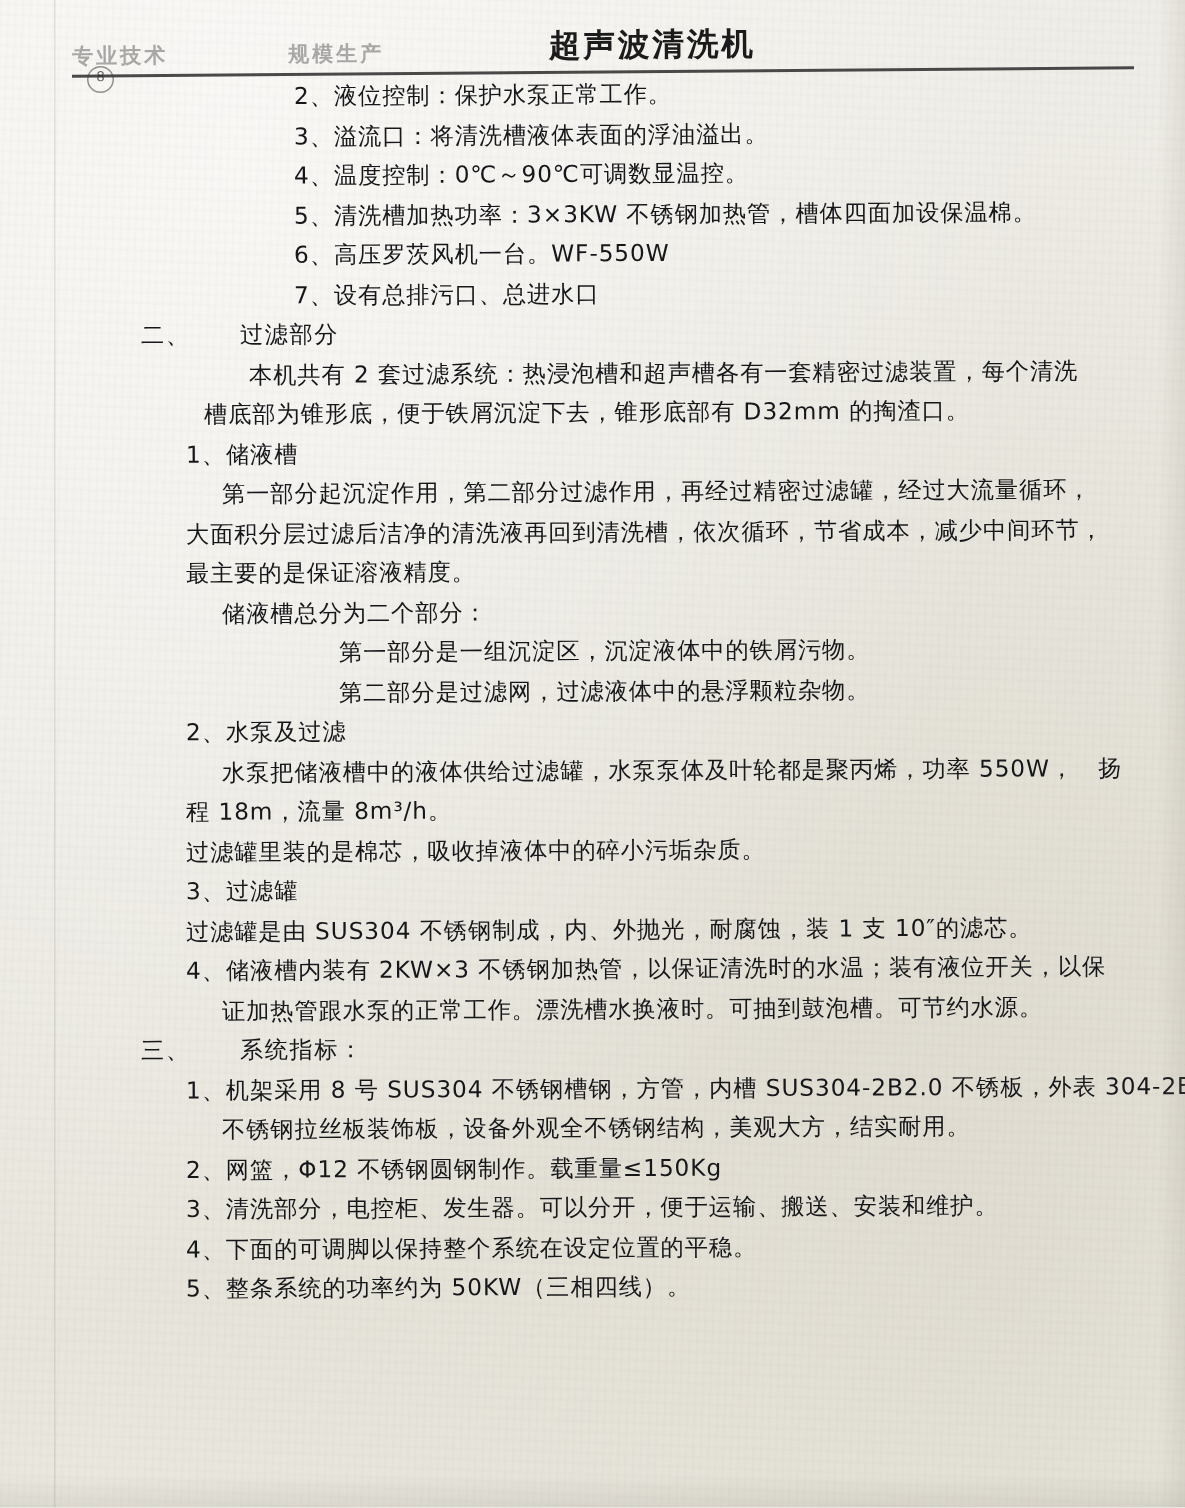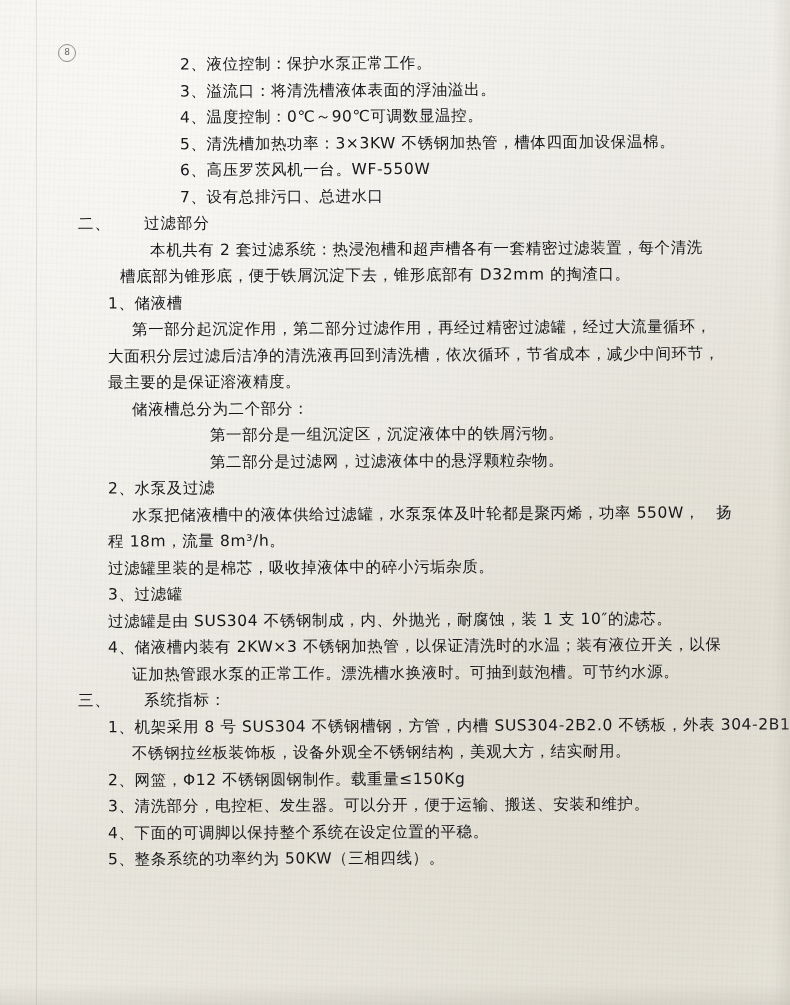--- a/index.html
+++ b/index.html
@@ -99,21 +99,21 @@
     border-radius: 50%;
     font-size: 9px;
     line-height: 15px;
     text-align: center;
     color: rgba(40,40,40,0.7);
   }
 
   
   .body {
     position: absolute;
-    left: 60px;
+    left: 76px;
     right: 24px;
     top: 56px;
   }
   .line {
     font-size: 15.5px;
     line-height: 1.0;
     letter-spacing: 0.6px;
     color: #16171a;
     white-space: nowrap;
     margin-bottom: 0;
@@ -154,20 +154,28 @@
   }
 </style>
 </head>
 <body>
 
 <div class="page"></div>
 <div class="margin-line"></div>
 
 <div class="content">
 
+  <div class="header">
+    <div class="header-row">
+      <span class="hdr-faint">专业技术</span>
+      <span class="hdr-faint second">规模生产</span>
+      <span class="hdr-title">超声波清洗机</span>
+    </div>
+    <div class="header-rule"></div>
+  </div>
 
   <div class="page-stamp">8</div>
 
   <div class="body">
     <div class="line ln indent1 r1">2、液位控制：保护水泵正常工作。</div>
     <div class="line ln indent1 r1">3、溢流口：将清洗槽液体表面的浮油溢出。</div>
     <div class="line ln indent1 r1">4、温度控制：0℃～90℃可调数显温控。</div>
     <div class="line ln indent1 r2">5、清洗槽加热功率：3×3KW 不锈钢加热管，槽体四面加设保温棉。</div>
     <div class="line ln indent1 r2">6、高压罗茨风机一台。WF-550W</div>
     <div class="line ln indent1 r2">7、设有总排污口、总进水口</div>

